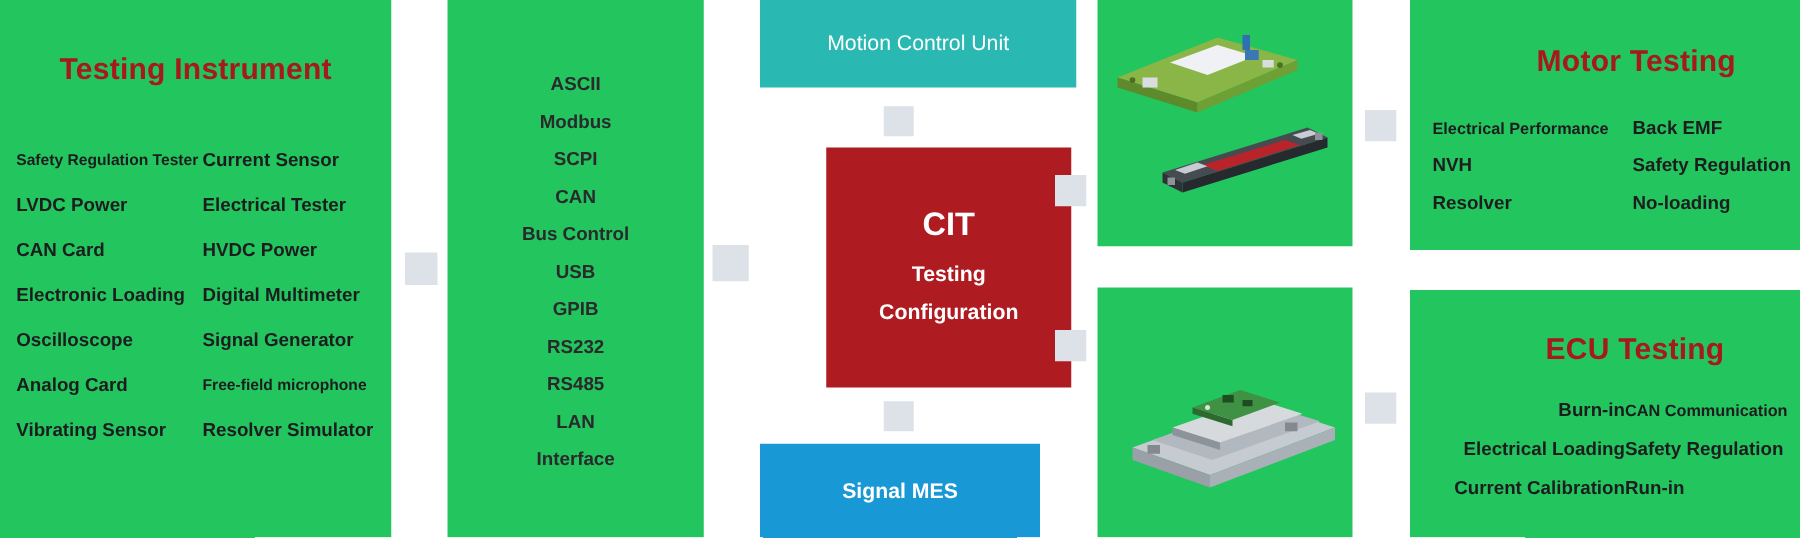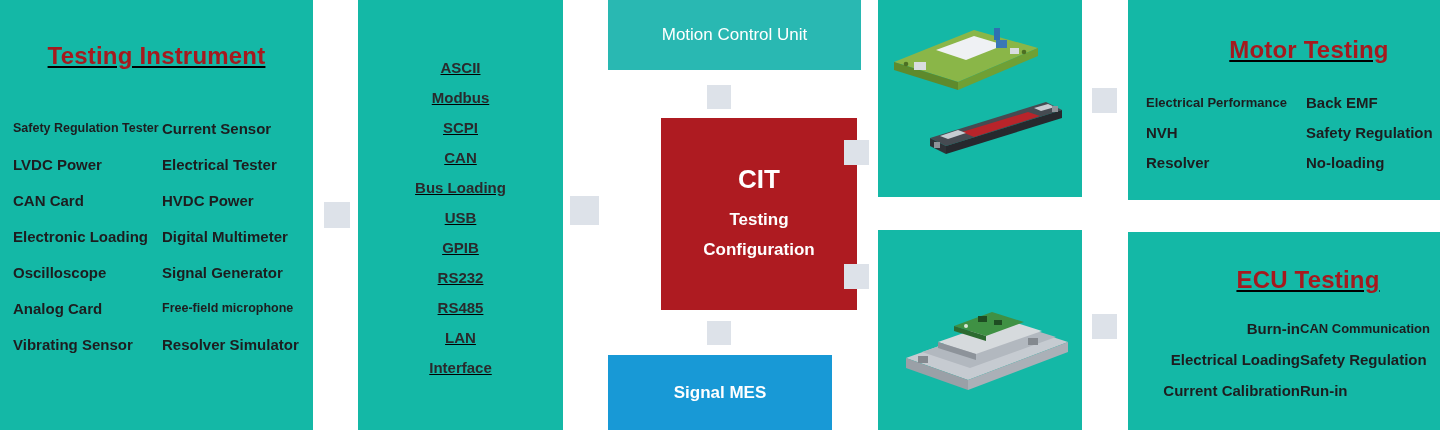--- a/index.html
+++ b/index.html
@@ -2,21 +2,21 @@
 <html><head>
 <meta charset="utf-8">
 <style>
   * { margin:0; padding:0; box-sizing:border-box; }
   html,body { background:#ffffff; }
   body { font-family:"Liberation Sans", sans-serif; }
   .canvas {
     position:relative; width:1440px; height:430px;
     background:#ffffff; overflow:hidden;
   }
-  .panel { position:absolute; background:#14b8a6;text-decoration:underline; }
+  .panel { position:absolute; background:#22c55e; }
   .panel-title {
     color:#a6191e; font-size:24px; font-weight:bold;
     text-align:center; letter-spacing:.2px;
   }
 
   
   #panel-instruments { left:0; top:0; width:313px; height:430px; }
   #panel-instruments .panel-title { padding-top:42px; }
   .inst-grid { position:absolute; left:13px; right:6px; top:110px; display:flex; }
   .inst-col { display:flex; flex-direction:column; }
@@ -102,21 +102,21 @@
       </div>
     </div>
   </section>
 
   <section class="panel" id="panel-protocols">
     <div class="proto-list">
       <div class="proto-item">ASCII</div>
       <div class="proto-item">Modbus</div>
       <div class="proto-item">SCPI</div>
       <div class="proto-item">CAN</div>
-      <div class="proto-item">Bus Loading</div>
+      <div class="proto-item">Bus Control</div>
       <div class="proto-item">USB</div>
       <div class="proto-item">GPIB</div>
       <div class="proto-item">RS232</div>
       <div class="proto-item">RS485</div>
       <div class="proto-item">LAN</div>
       <div class="proto-item">Interface</div>
     </div>
   </section>
 
   <div class="box" id="box-mcu">

